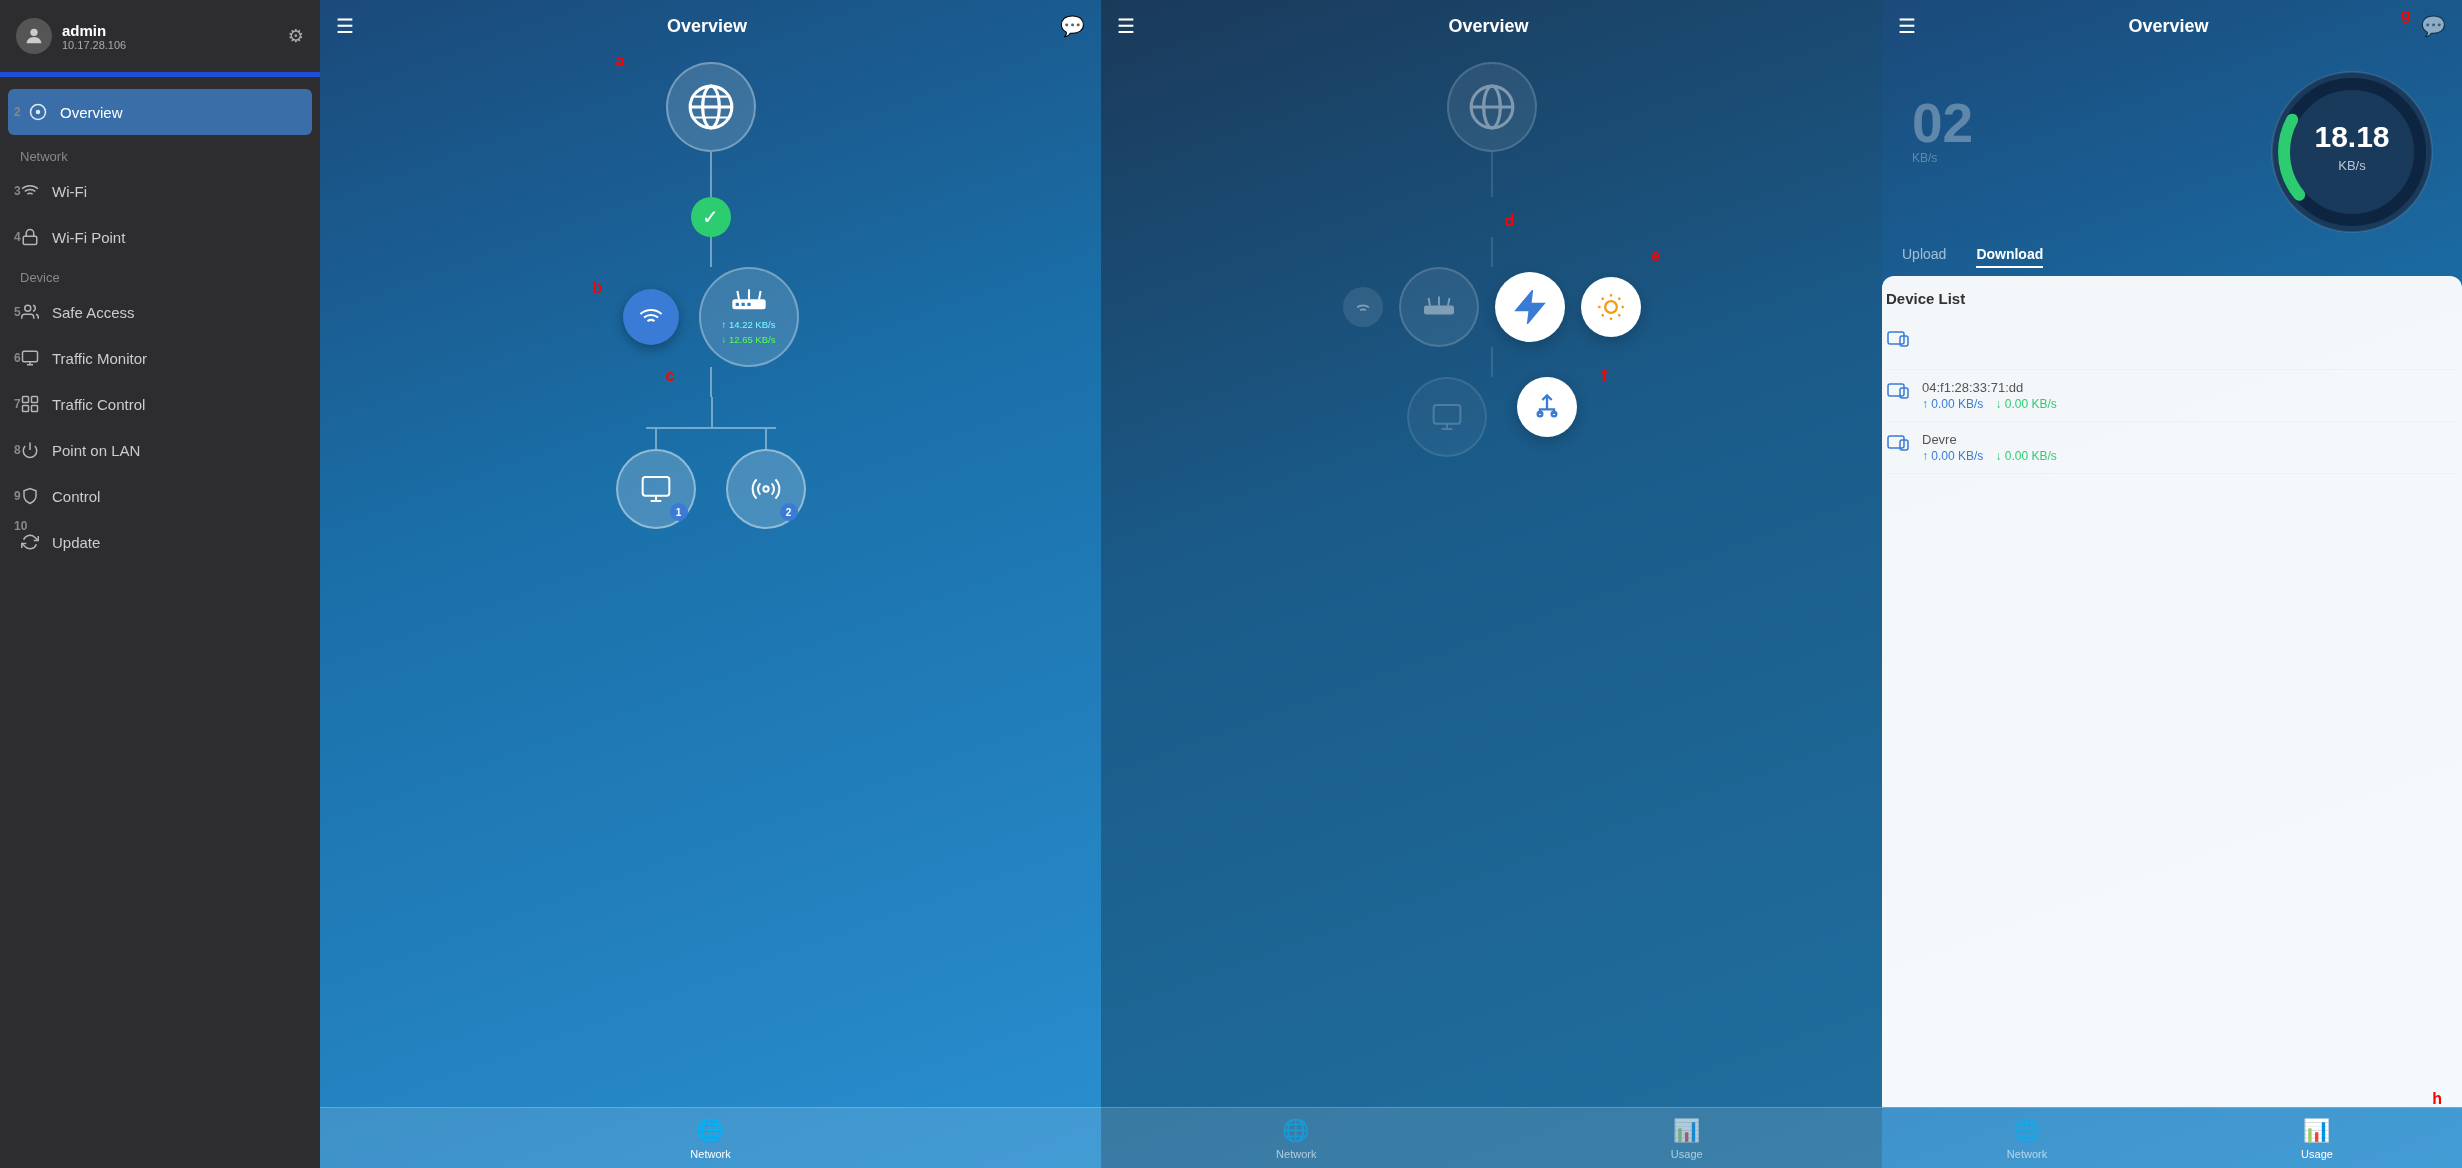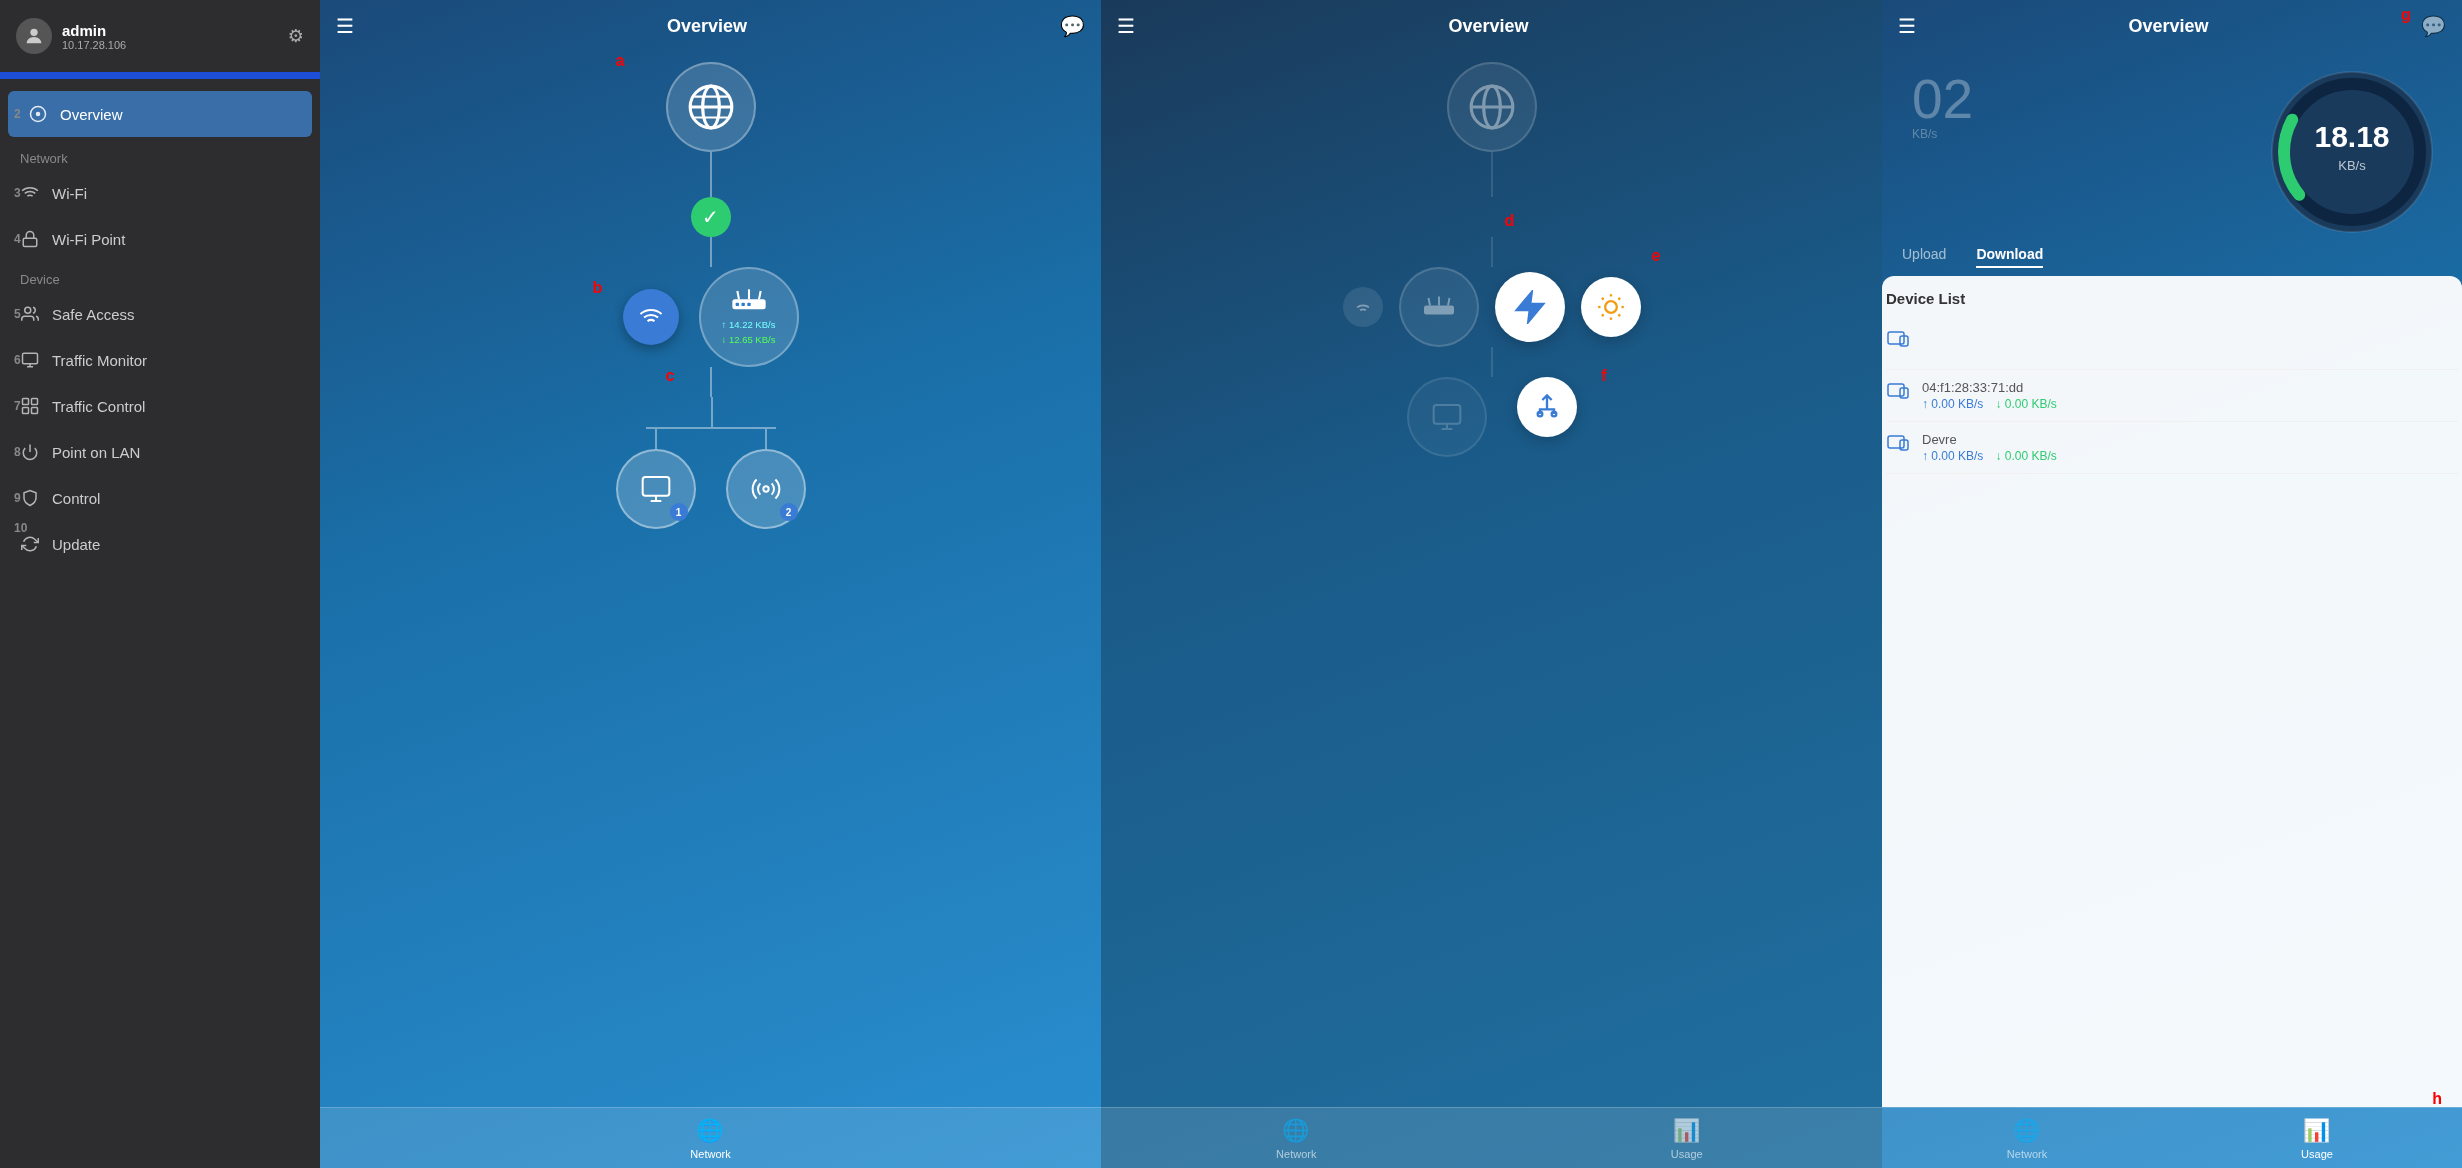--- a/index.html
+++ b/index.html
@@ -1,20 +1,20 @@
 <!DOCTYPE html>
 <html><head>
   <meta charset="utf-8">
   <style>
     * { box-sizing: border-box; margin: 0; padding: 0; }
     body { font-family: -apple-system, BlinkMacSystemFont, 'Segoe UI', sans-serif; background: #2a2a2e; display: flex; width: 2462px; height: 1168px; overflow: hidden; }
 
     
     .sidebar { width: 320px; background: #2d2d30; color: #ccc; display: flex; flex-direction: column; height: 100%; flex-shrink: 0; }
-    .sidebar-header { display: flex; align-items: center; justify-content: space-between; padding: 18px 16px; border-bottom: 7px solid #1d4ed8; }
+    .sidebar-header { display: flex; align-items: center; justify-content: space-between; padding: 18px 16px; border-bottom: 5px solid #1d4ed8; }
     .sidebar-header-left { display: flex; align-items: center; gap: 10px; }
     .avatar-circle { width: 36px; height: 36px; border-radius: 50%; background: #555; display: flex; align-items: center; justify-content: center; color: #fff; font-size: 14px; }
     .sidebar-username { font-size: 15px; font-weight: 600; color: #fff; }
     .sidebar-ip { font-size: 11px; color: #aaa; }
     .gear-icon { color: #aaa; font-size: 18px; cursor: pointer; }
     .sidebar-nav { padding: 8px 0; flex: 1; }
     .sidebar-item { display: flex; align-items: center; gap: 12px; padding: 13px 20px; cursor: pointer; color: #ccc; font-size: 15px; }
     .sidebar-item.active { background: #3a6ea8; border-radius: 6px; margin: 0 8px; color: #fff; }
     .section-label { padding: 10px 20px 4px; font-size: 13px; color: #888; font-weight: 500; }
     .sidebar-icon { width: 20px; height: 20px; display: flex; align-items: center; justify-content: center; font-size: 16px; opacity: 0.85; }
@@ -449,21 +449,21 @@
 
       <div style="position:relative; display:flex; align-items:center;">
         <span style="position:absolute; top:-8px; left:-20px; color:red; font-size:16px; font-weight:bold;">g</span>
         <span style="color:rgba(255,255,255,0.5); font-size:20px; cursor:pointer;">💬</span>
       </div>
     </div>
 
     <div class="speed-section">
 
       <div style="display:flex; flex-direction:column; padding-top:10px; padding-left:10px;">
-        <div style="font-size:55px; font-weight:400; color:rgba(255,255,255,0.3); line-height:1;">02</div>
+        <div style="font-size:55px; font-weight:700; color:rgba(255,255,255,0.3); line-height:1;margin-top:24px;">02</div>
         <div style="font-size:12px; color:rgba(255,255,255,0.3);">KB/s</div>
       </div>
 
       <div style="position:relative; width:180px; height:180px; margin-left:auto;">
         <svg width="180" height="180" viewBox="0 0 180 180">
 
           <circle cx="90" cy="90" r="80" fill="#1a3a5c" stroke="rgba(255,255,255,0.1)" stroke-width="2"></circle>
 
           <circle cx="90" cy="90" r="68" fill="none" stroke="#0d2540" stroke-width="12"></circle>
 

